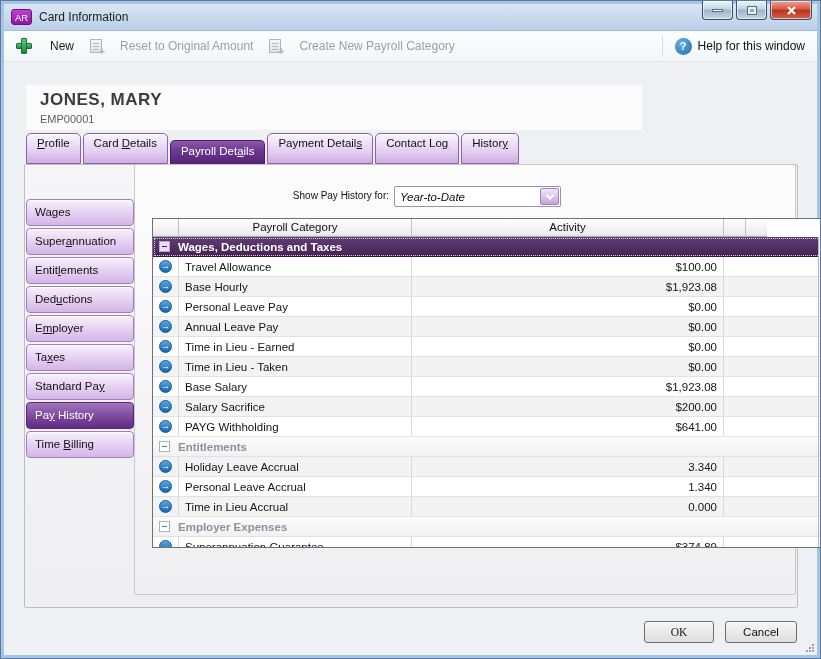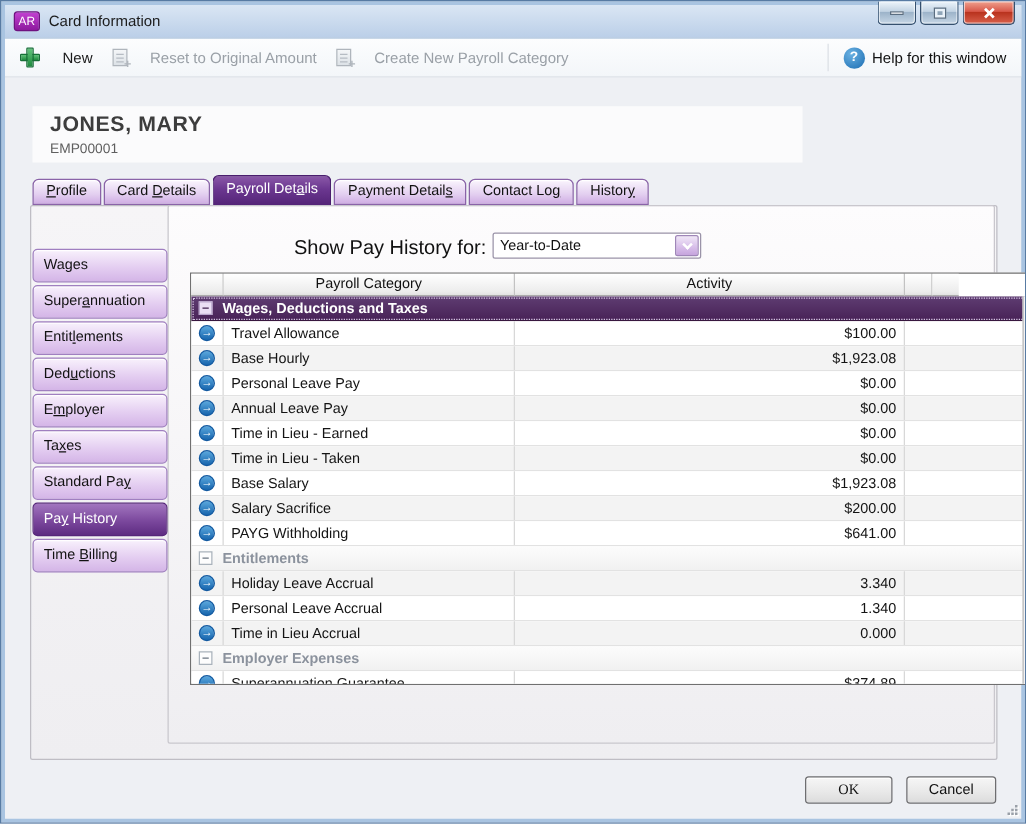--- a/index.html
+++ b/index.html
@@ -65,21 +65,21 @@
     color:#fff; font-weight:bold; font-size:11px;
     display:flex; align-items:center; justify-content:center;
   }
   
   .emp-band { position:absolute; left:25px; top:84px; width:616px; height:45px; background:#fbfbfc; padding:5px 14px; }
   .emp-name { font-size:17px; font-weight:bold; color:#3d3d3d; letter-spacing:.5px; }
   .emp-code { font-size:11px; color:#5f5f5f; margin-top:3px; }
   
   .tabstrip { position:absolute; left:25px; top:139px; height:24px; display:flex; align-items:flex-end; z-index:6; }
   .tab {
-    height:21px; line-height:19px; padding:0 10px; margin-right:2px;
+    height:31px; line-height:19px; padding:0 10px; margin-right:2px;
     font-size:11.5px; color:#121212;
     border:1px solid #8a63a8; border-radius:5px 5px 0 0;
     background:linear-gradient(#faf5fd,#e3cff0 60%,#cfade3);
     box-shadow: inset 0 1px 0 #fff;
   }
   .tab.active {
     height:24px; line-height:21px;
     color:#fff; border-color:#4a1e6e; border-bottom:none;
     background:linear-gradient(#8a58a8,#6b3790 45%,#542478);
     box-shadow:none;
@@ -103,25 +103,25 @@
     background:linear-gradient(#f8f1fc,#e4cef1 55%,#d4b5e7);
     box-shadow: inset 0 1px 0 rgba(255,255,255,.9);
     font-size:11.5px; color:#121212; line-height:25px; padding-left:8px;
     z-index:4; text-align:left;
   }
   .side-btn.active {
     background:linear-gradient(#a276bf,#7b489d 55%,#5e2c82);
     color:#fff; border-color:#56267a; box-shadow:none;
   }
   
-  .filter-label { position:absolute; left:230px; top:189px; width:158px; text-align:right; font-size:16px; color:#111; }
+  .filter-label { position:absolute; left:230px; top:189px; width:158px; text-align:right; font-size:10px; color:#111; }
   .dropdown {
     position:absolute; left:393px; top:185px; width:167px; height:21px;
     background:#fff; border:1px solid #9a93a8; border-radius:2px;
-    display:flex; align-items:center;
+    display:flex; align-items:center;font-style:italic;
   }
   .dd-value { flex:1; font-size:11.5px; color:#111; padding-left:5px; }
   .dd-btn {
     width:19px; height:17px; margin-right:1px; border-radius:2px;
     border:1px solid #9f86b8;
     background:linear-gradient(#f0e7f7,#d7bde9 60%,#c6a4dd);
     display:flex; align-items:center; justify-content:center;
   }
   .dd-chev { width:6px; height:6px; border-right:2px solid #fff; border-bottom:2px solid #fff; transform:rotate(45deg) translate(-1px,-1px); }
   

